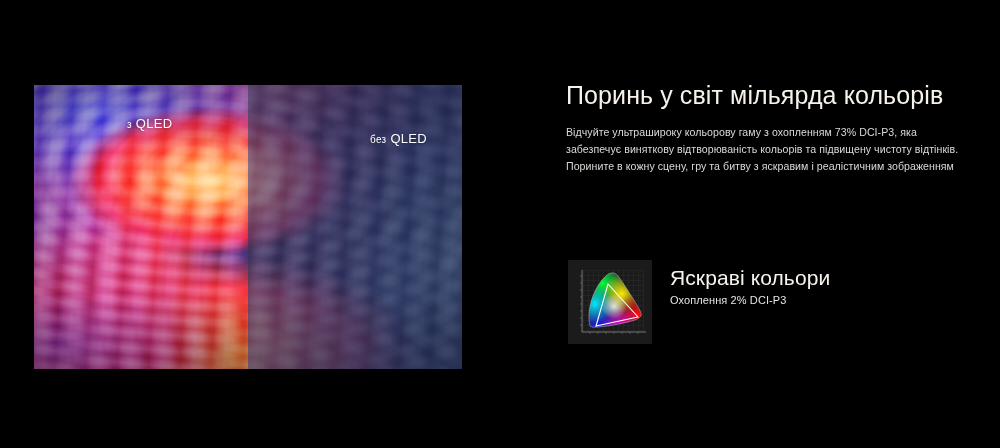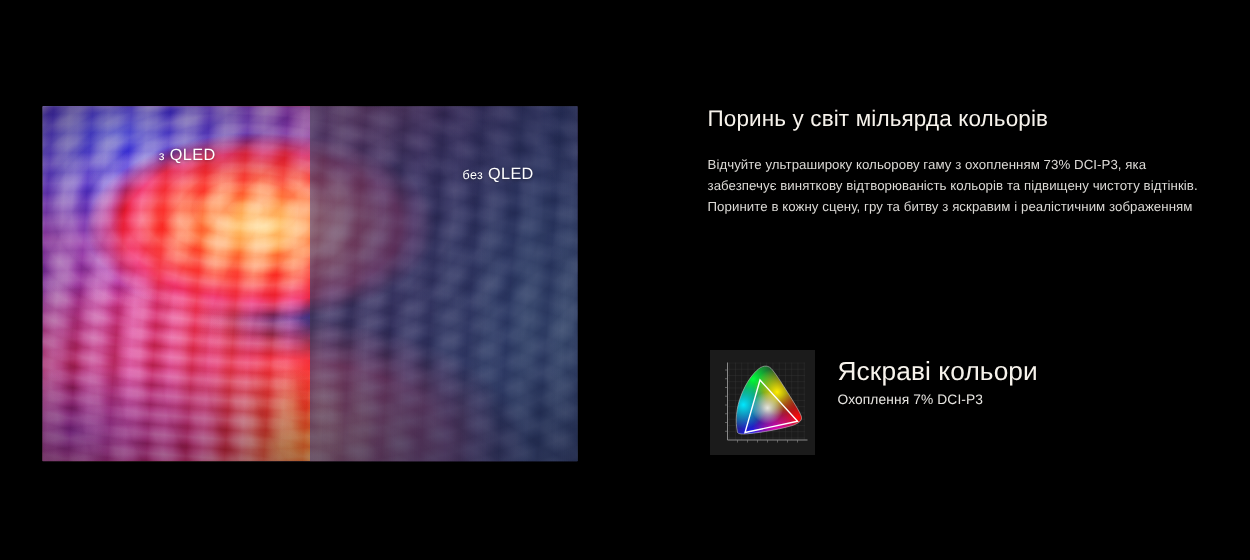--- a/index.html
+++ b/index.html
@@ -144,41 +144,41 @@
   .label-without { left: 336px; top: 46px; }
 
   
   .copy {
     position: absolute;
     left: 566px;
     top: 80px;
     width: 400px;
   }
   .copy-title {
-    font-size: 18px;
+    font-size: 25px;
     line-height: 30px;
     font-weight: 400;
     color: #f7f3ec;
     margin: 0 0 14px 0;
     letter-spacing: .1px;
   }
   .copy-body {
     font-size: 10.6px;
     line-height: 17.2px;
     color: #dcdad6;
     margin: 0;
     width: 398px;
     letter-spacing: .05px;
   }
 
   
   .feature {
     position: absolute;
     left: 568px;
-    top: 280px;
+    top: 260px;
     display: flex;
     align-items: flex-start;
   }
   .feature-icon {
     width: 84px;
     height: 84px;
     background: #1b1b1b;
     flex: 0 0 auto;
     display: block;
   }
@@ -313,15 +313,15 @@
       <line x1="38" y1="72" x2="38" y2="74"></line>
         <line x1="46" y1="72" x2="46" y2="74"></line>
       <line x1="54" y1="72" x2="54" y2="74"></line>
         <line x1="62" y1="72" x2="62" y2="74"></line>
       <line x1="70" y1="72" x2="70" y2="74"></line>
     </g>
   </svg>
 
   <div class="feature-text">
     <h2 class="feature-title">Яскраві кольори</h2>
-    <p class="feature-sub">Охоплення 7% DCI-P3</p>
+    <p class="feature-sub">Охоплення 2% DCI-P3</p>
   </div>
 </div>
 
 </body></html>

